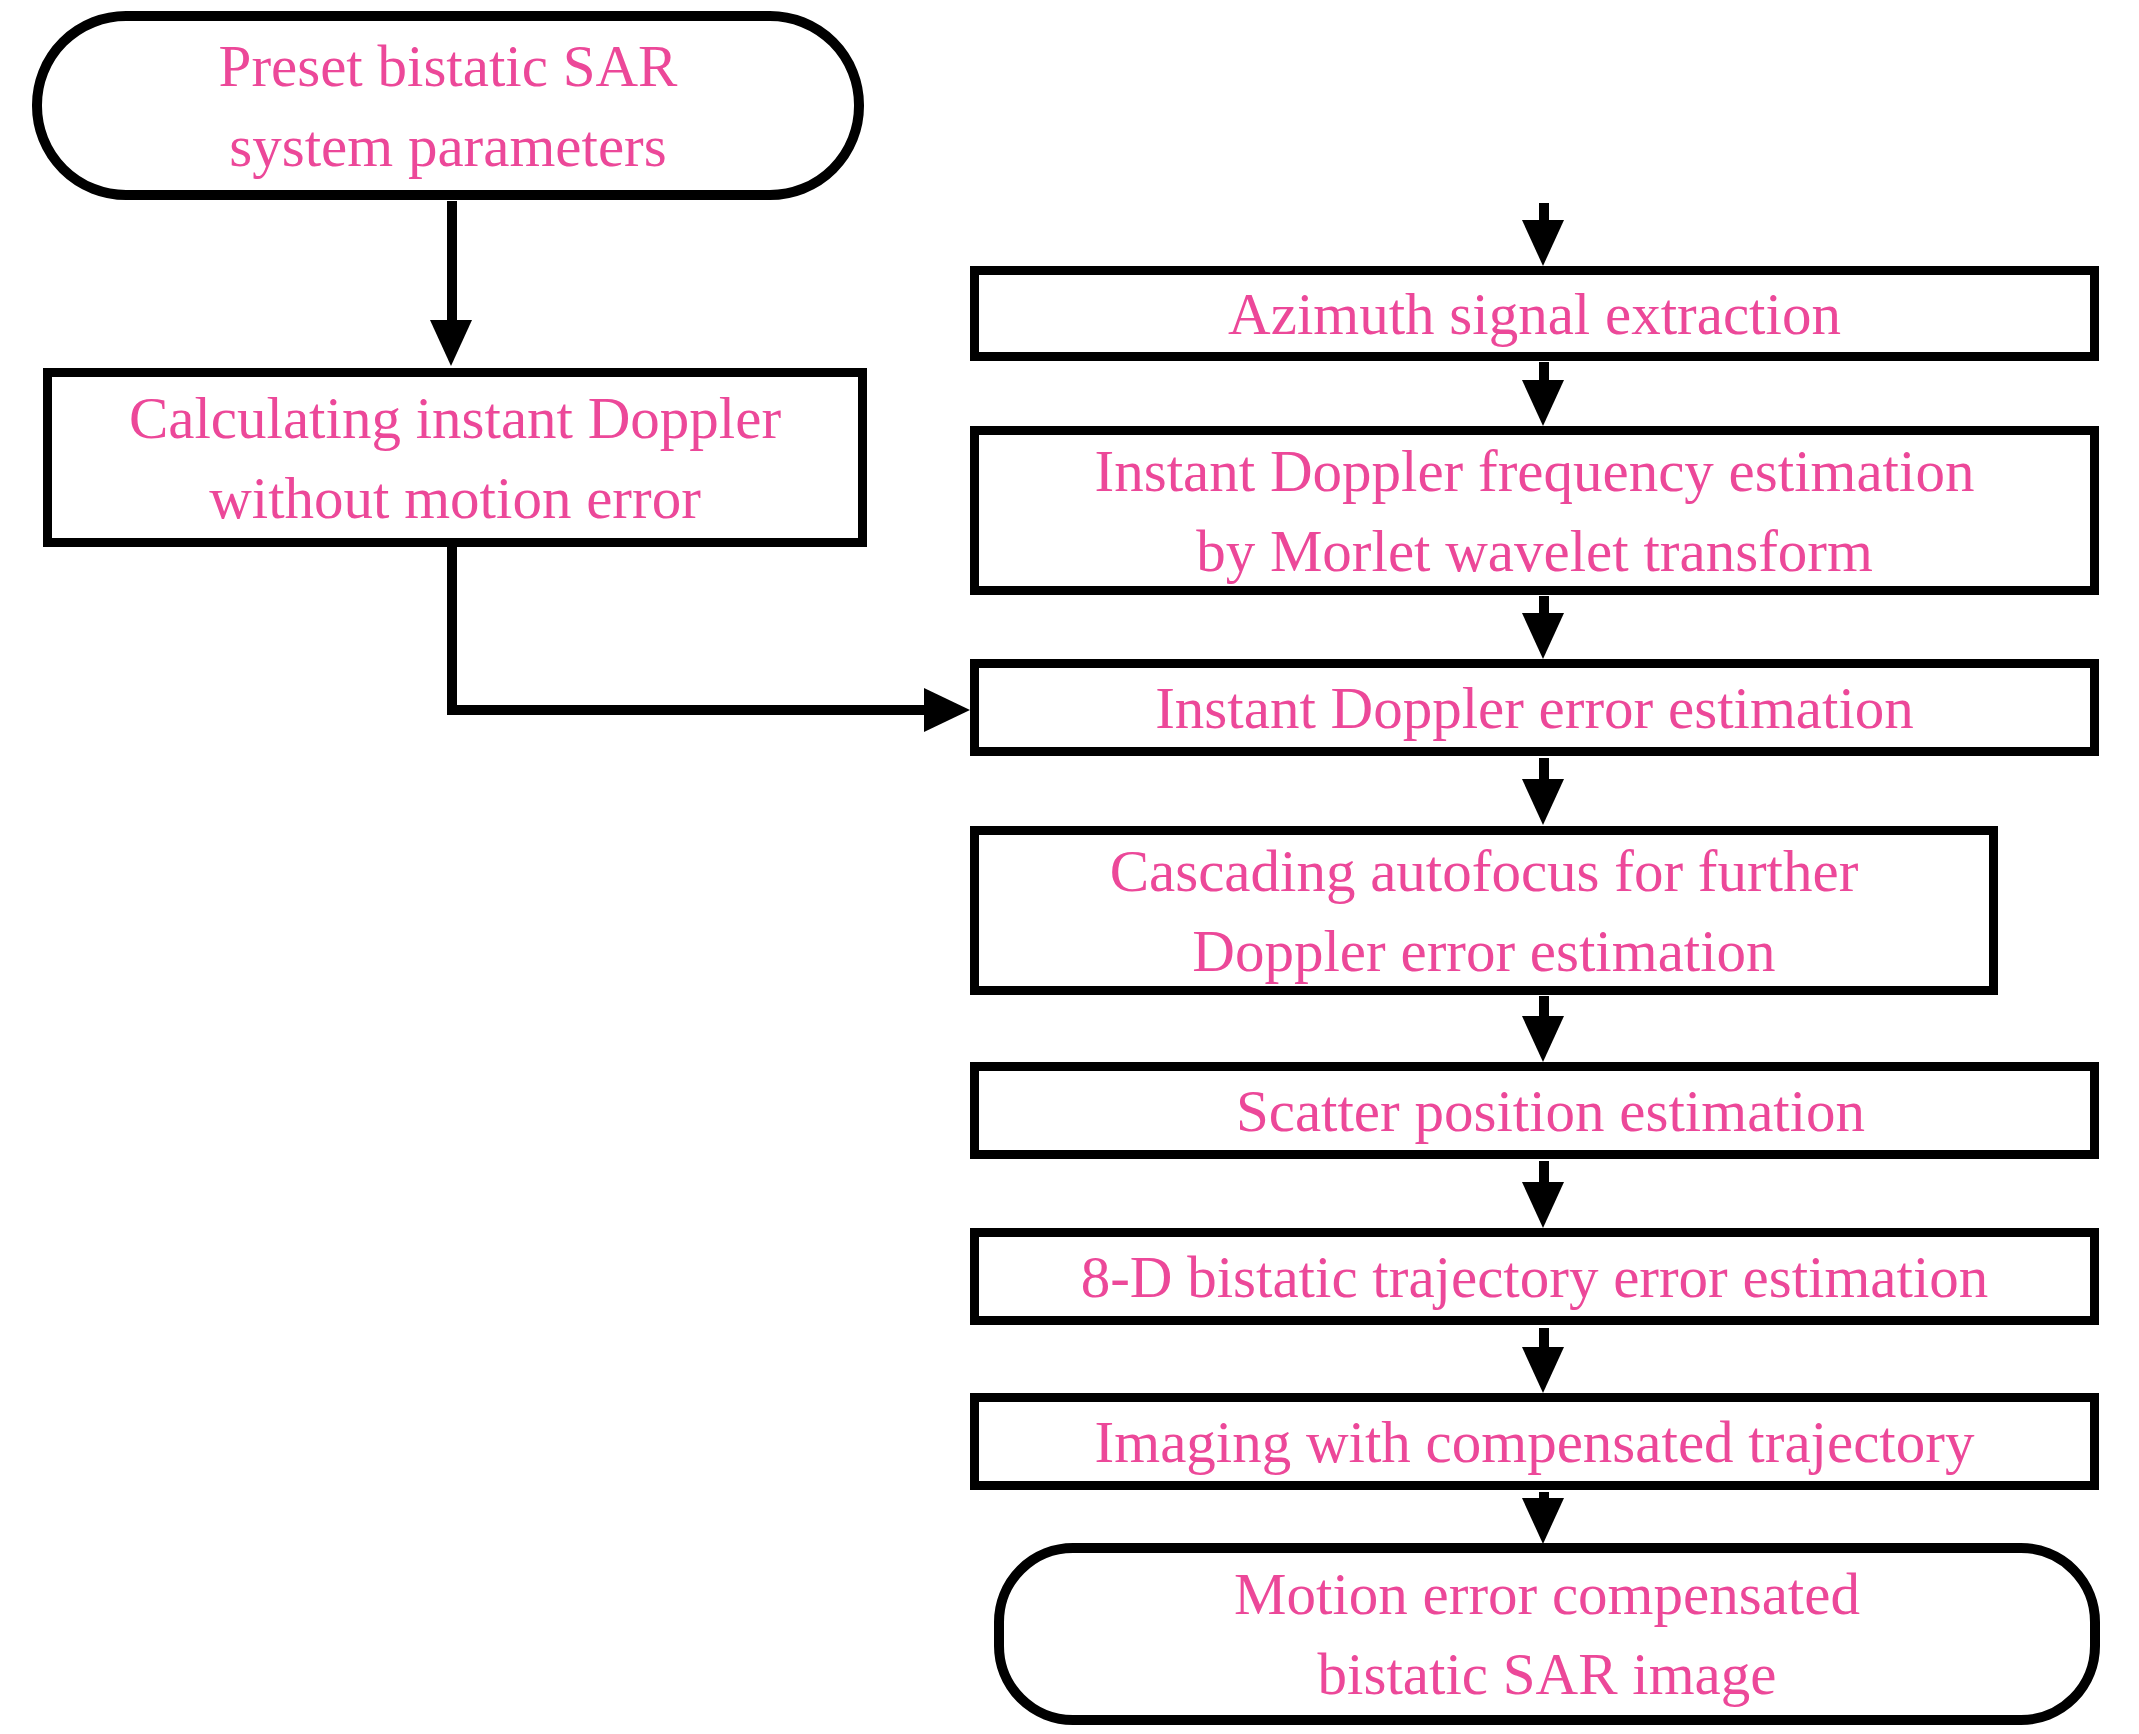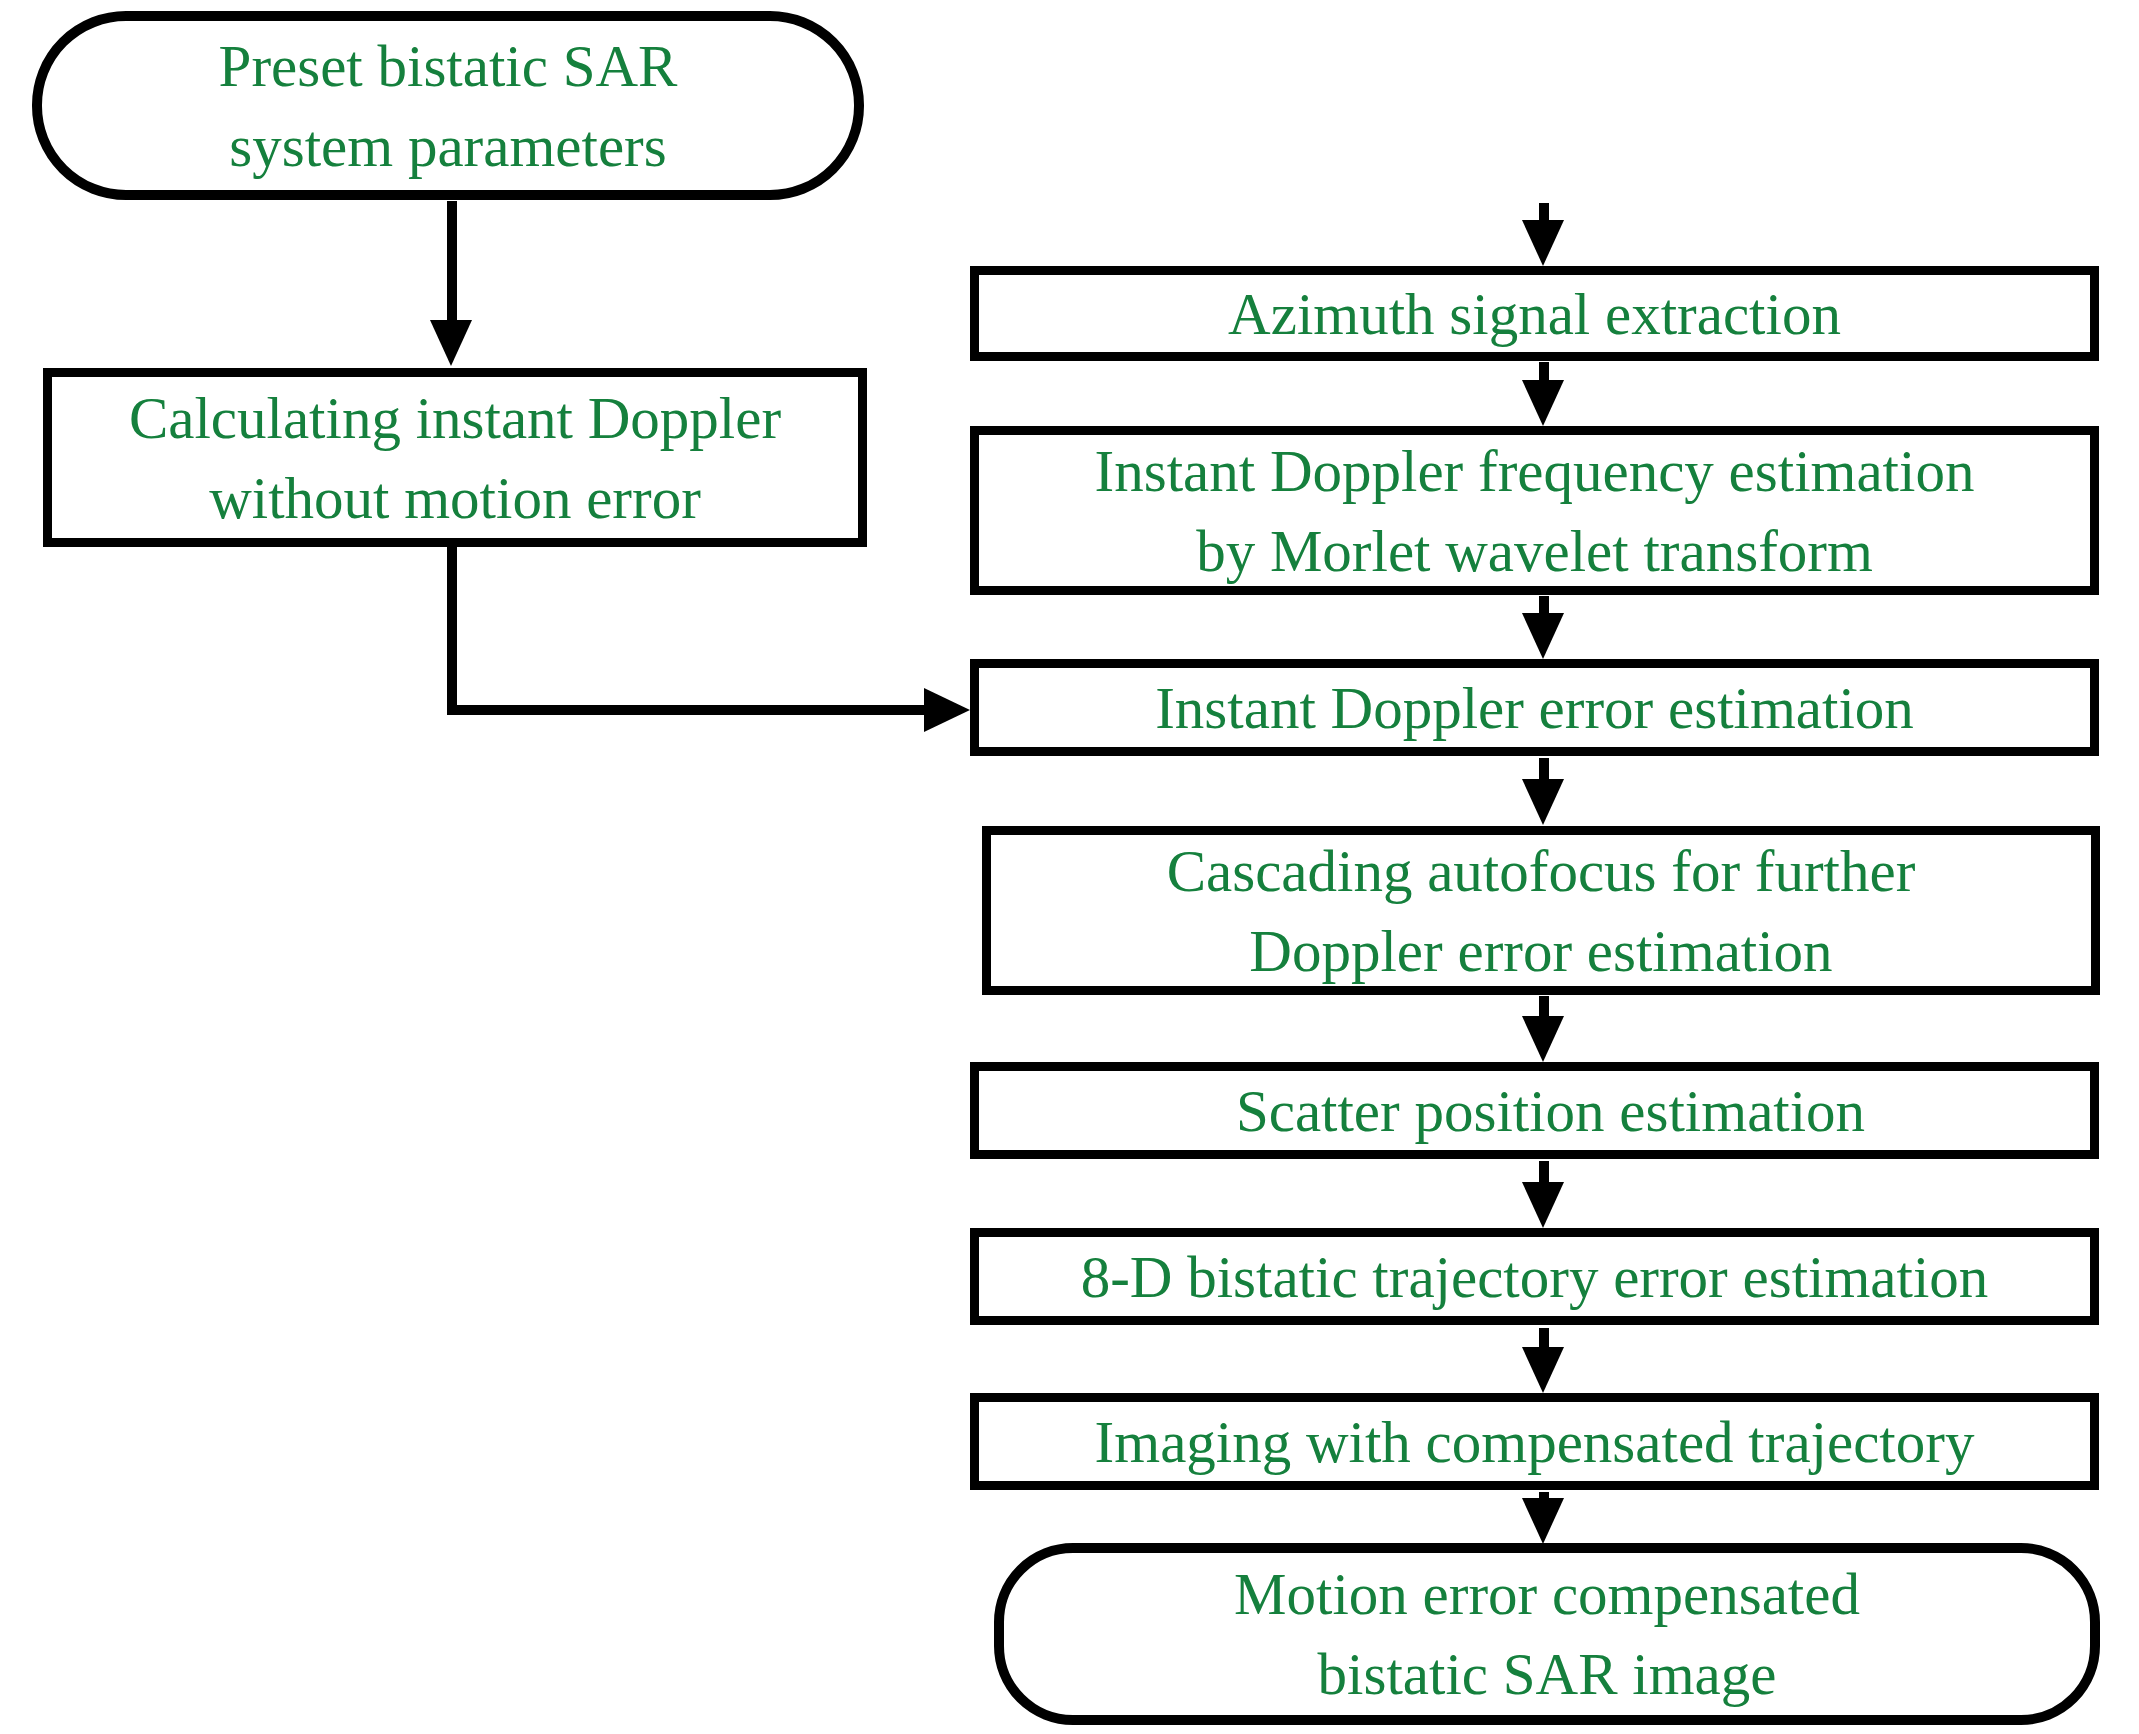--- a/index.html
+++ b/index.html
@@ -1,35 +1,35 @@
 <!DOCTYPE html>
 <html style="font-size:12.7px"><head>
 <meta charset="utf-8">
 <style>
   html,body{margin:0;padding:0;background:#ffffff;}
   body{width:2140px;height:1735px;position:relative;font-family:"Liberation Serif", serif;}
   #flowchart{position:absolute;left:0;top:0;width:2140px;height:1735px;background:#ffffff;}
 
   .node{
     position:absolute;box-sizing:border-box;
-    border:9.5px solid #000;background:#fff;color:#15803d;
+    border:9.5px solid #000;background:#fff;color:#ec4899;
     display:flex;align-items:center;justify-content:center;
     text-align:center;white-space:pre-line;
     font-size:59px;line-height:80px;
   }
   .stadium{border-width:10.3px;}
 
   
   #n-preset  {left:32px;  top:11px;   width:832px;height:189px;border-radius:94px;}
   #n-calc    {left:43px;  top:368px;  width:824px;height:179px;}
   #n-range   {left:994px;top:11px;   width:1106px;height:190px;border-radius:79px;}
   #n-azimuth {left:970px;top:266px;  width:1129px;height:95px;}
   #n-freq    {left:970px;top:426px;  width:1129px;height:169px;}
   #n-error   {left:970px;top:659px;  width:1129px;height:97px;}
-  #n-cascade {left:970px;top:826px; width:1118px;height:169px;margin-left:12px;}
+  #n-cascade {left:970px;top:826px; width:1028px;height:169px;}
   #n-scatter {left:970px;top:1062px; width:1129px;height:97px;padding-left:32px;}
   #n-traj    {left:970px;top:1228px; width:1129px;height:97px;}
   #n-imaging {left:970px;top:1393px; width:1129px;height:97px;}
   #n-motion  {left:994px;top:1543px; width:1106px;height:182px;border-radius:79px;}
 
   
   .arrow-down{position:absolute;width:9.5px;background:#000;}
   .arrow-down::after{
     content:"";position:absolute;top:100%;left:50%;margin-left:-21.4px;
     width:0;height:0;

